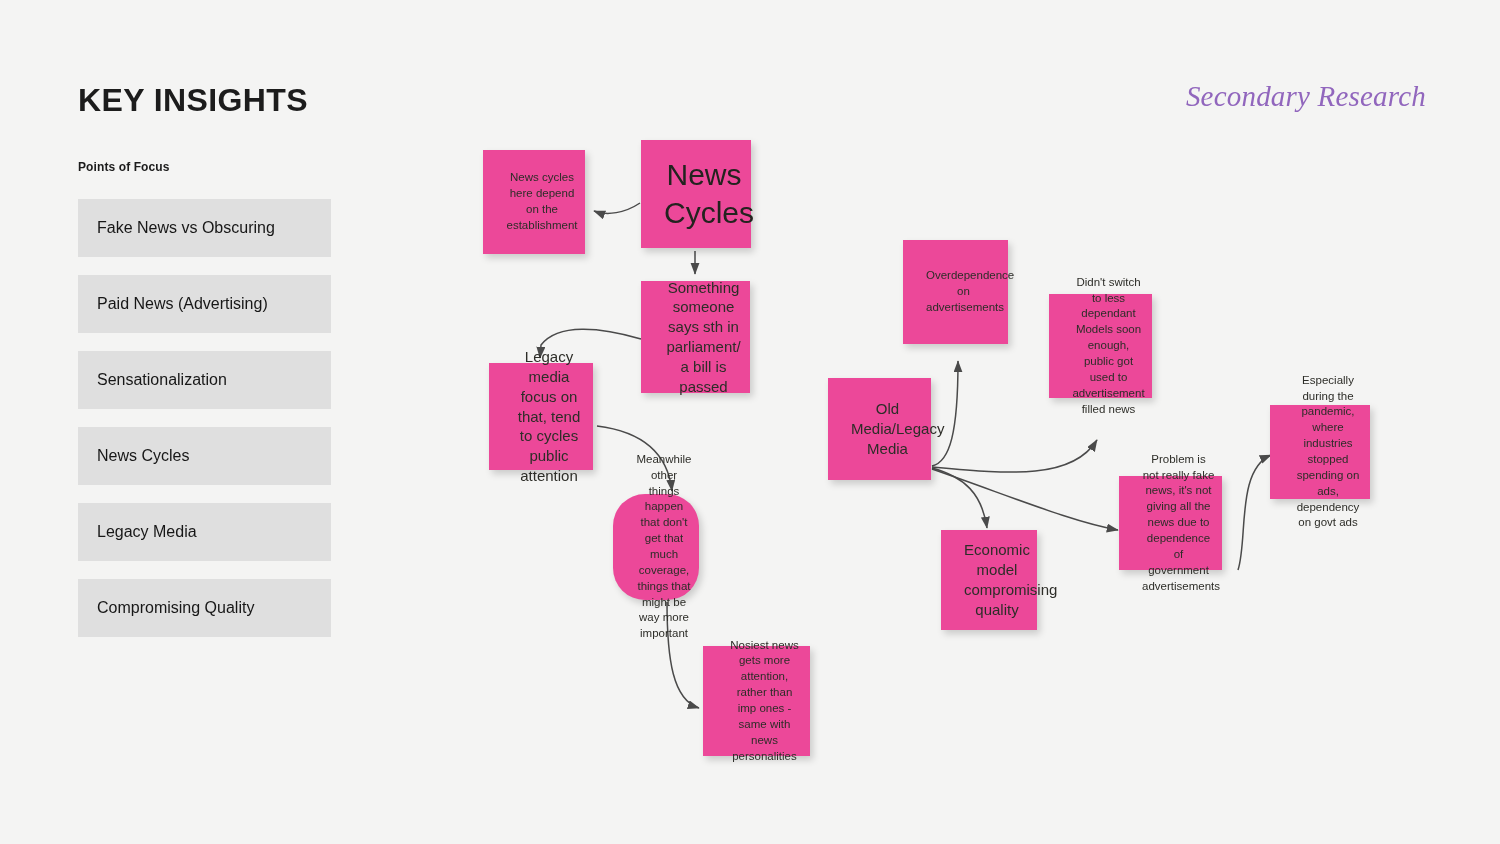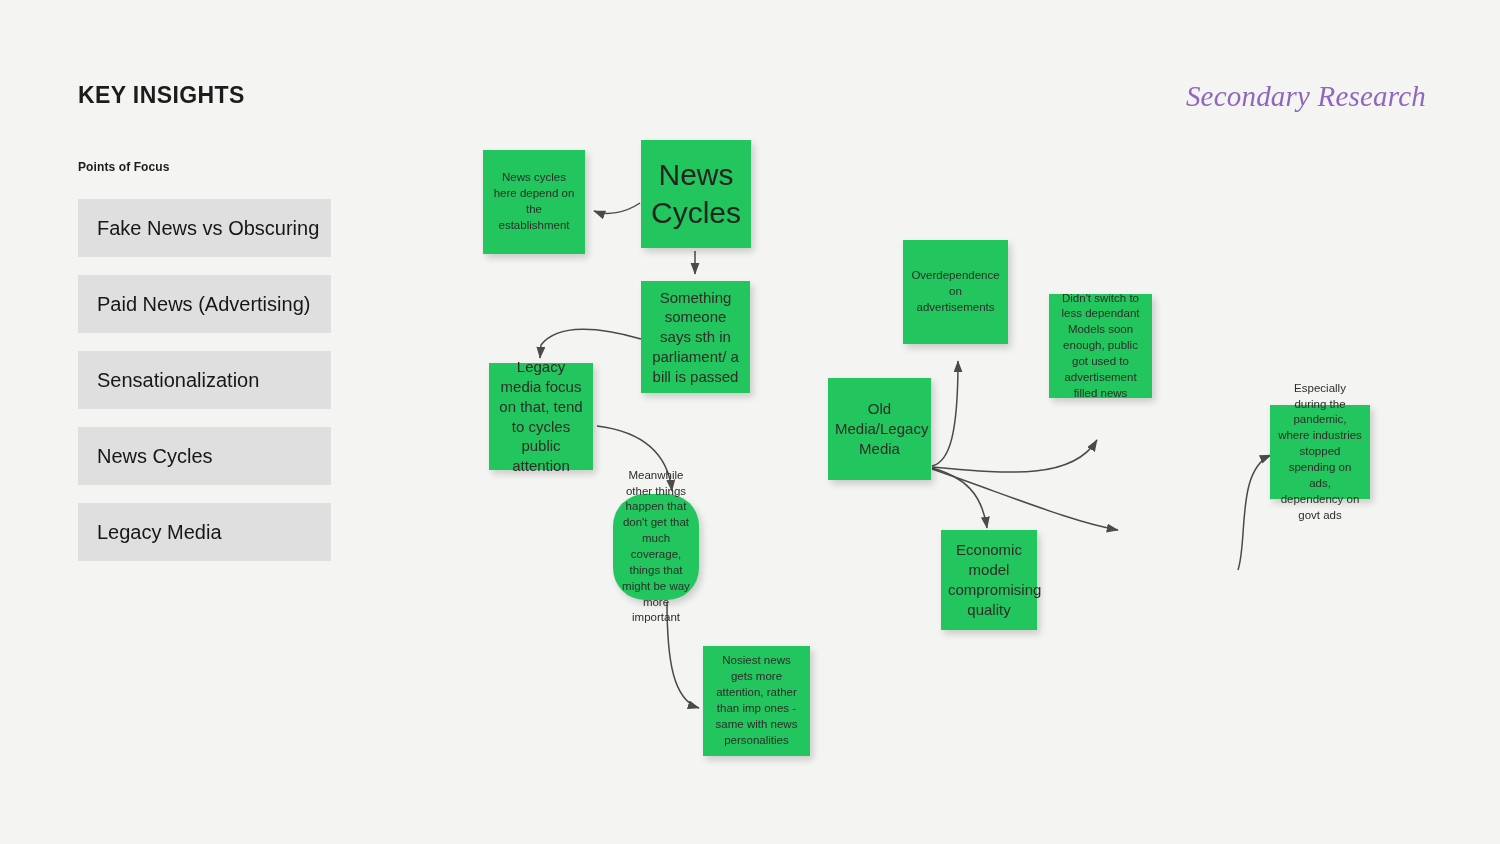--- a/index.html
+++ b/index.html
@@ -9,21 +9,21 @@
   body {
     width: 1500px; height: 844px;
     position: relative; overflow: hidden;
     font-family: "Liberation Sans", sans-serif;
     -webkit-font-smoothing: antialiased;
   }
 
   
   #page-title {
     position: absolute; left: 78px; top: 82px;
-    font-size: 23px; font-weight: bold;
+    font-size: 32px; font-weight: bold;
     letter-spacing: 0.4px; color: #1c1c1c;
   }
   #section-label {
     position: absolute; right: 74px; top: 80px;
     font-family: "Liberation Serif", serif;
     font-style: italic; font-weight: normal;
     font-size: 29px; color: #9166bd;
     letter-spacing: 0.2px;
   }
 
@@ -31,35 +31,36 @@
   #sidebar { position: absolute; left: 78px; top: 160px; width: 253px; }
   #sidebar-heading {
     font-size: 12px; font-weight: bold; color: #1c1c1c;
     margin-bottom: 25px; letter-spacing: .1px;
   }
   .sidebar-item {
     height: 58px; background: #dfdfdf;
     margin-bottom: 18px; display: flex; align-items: center;
   }
   .sidebar-item-label {
-    padding-left: 19px; font-size: 20px; color: #171717;
+    padding-left: 19px; font-size: 16px; color: #171717;
   }
 
   
   #canvas { position: absolute; left: 0; top: 0; width: 1500px; height: 844px; }
   #arrow-layer { position: absolute; left: 0; top: 0; width: 1500px; height: 844px; }
 
   .note {
     position: absolute;
-    background: #22c55e;
+    background: #ec4899;
     box-shadow: 3px 4px 7px rgba(0,0,0,0.17);
     display: flex; align-items: center; justify-content: center;
     text-align: center; box-sizing: border-box;
     color: #2d2d28;
     line-height: 1.32;
+    padding-left: 16px;
   }
   .note-text { width: 100%; padding: 0 7px; box-sizing: border-box; }
   .note.big .note-text { font-size: 30px; line-height: 1.28; color: #23231f; }
   .note.med .note-text { font-size: 15px; }
   .note.sml .note-text { font-size: 11.5px; line-height: 1.38; }
 </style>
 </head>
 <body>
 
 <div id="page-title">KEY INSIGHTS</div>
@@ -75,20 +76,23 @@
     <span class="sidebar-item-label">Paid News (Advertising)</span>
   </div>
   <div class="sidebar-item">
     <span class="sidebar-item-label">Sensationalization</span>
   </div>
   <div class="sidebar-item">
     <span class="sidebar-item-label">News Cycles</span>
   </div>
   <div class="sidebar-item">
     <span class="sidebar-item-label">Legacy Media</span>
+  </div>
+  <div class="sidebar-item">
+    <span class="sidebar-item-label">Compromising Quality</span>
   </div>
 </div>
 
 <div id="canvas">
 
   <svg id="arrow-layer" viewBox="0 0 1500 844" xmlns="http://www.w3.org/2000/svg">
     <defs>
       <marker id="ah" markerWidth="9" markerHeight="9" refX="7.5" refY="3" orient="auto">
         <path d="M0,0 L8,3 L0,6 z" fill="#4a4a4a"></path>
       </marker>
@@ -150,18 +154,21 @@
   </div>
 
   <div class="note med" style="left:828px; top:378px; width:103px; height:102px;">
     <div class="note-text">Old Media/Legacy Media</div>
   </div>
 
   <div class="note med" style="left:941px; top:530px; width:96px; height:100px;">
     <div class="note-text">Economic model compromising quality</div>
   </div>
 
+  <div class="note sml" style="left:1119px; top:476px; width:103px; height:94px;">
+    <div class="note-text">Problem is not really fake news, it's not giving all the news due to dependence of government advertisements</div>
+  </div>
 
   <div class="note sml" style="left:1270px; top:405px; width:100px; height:94px;">
     <div class="note-text">Especially during the pandemic, where industries stopped spending on ads, dependency on govt ads</div>
   </div>
 
 </div>
 
 </body></html>

